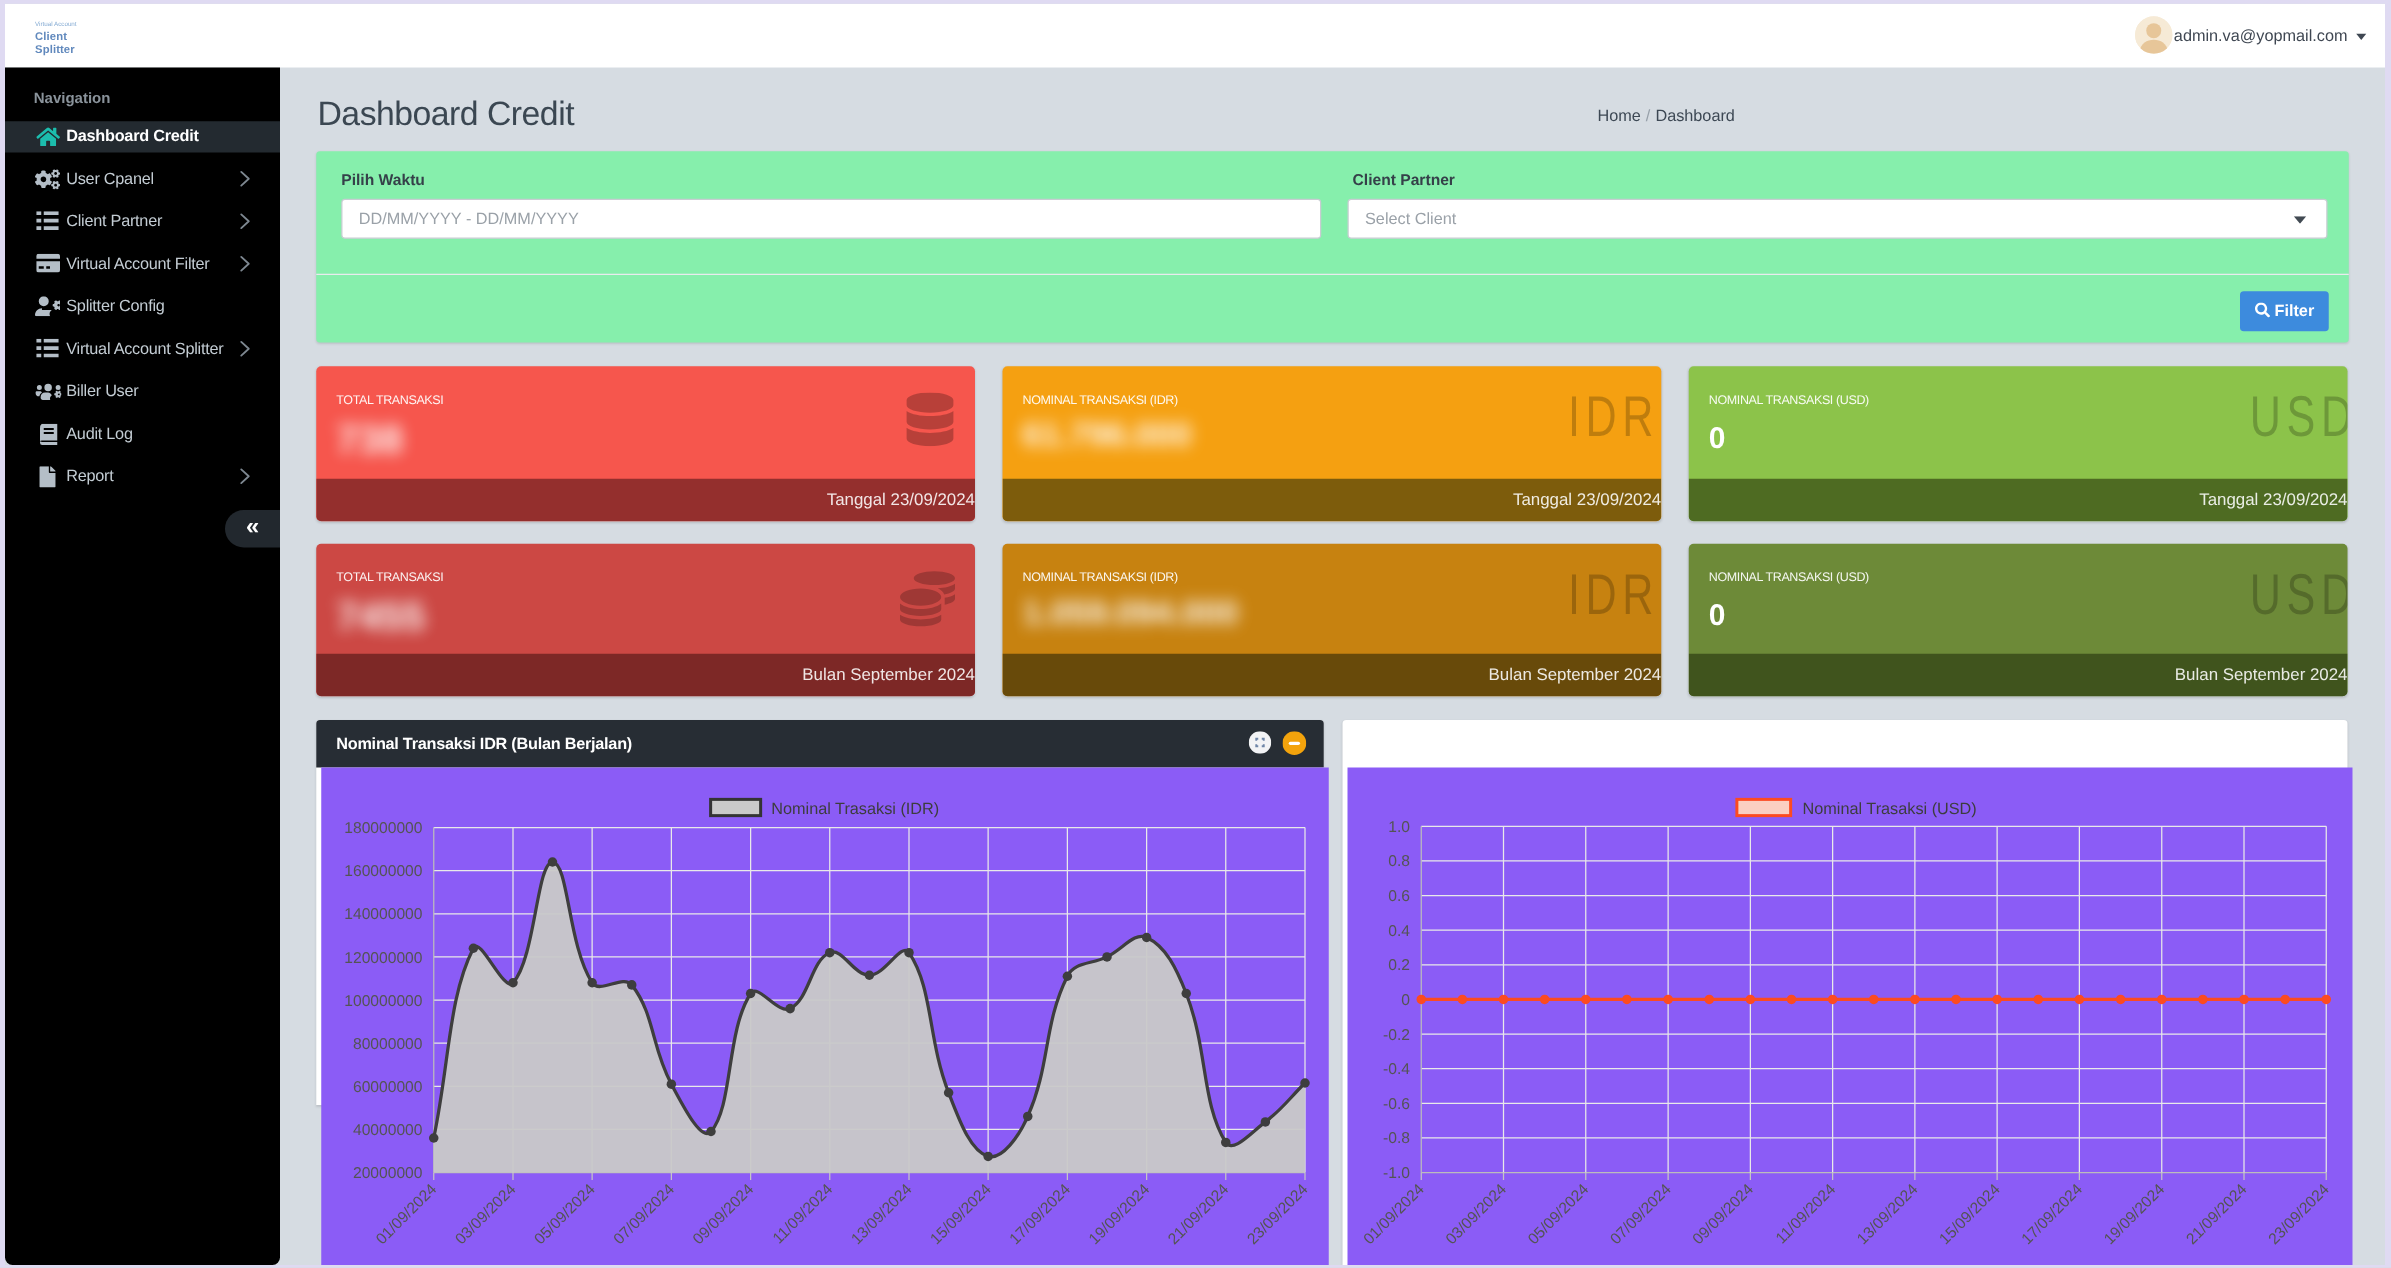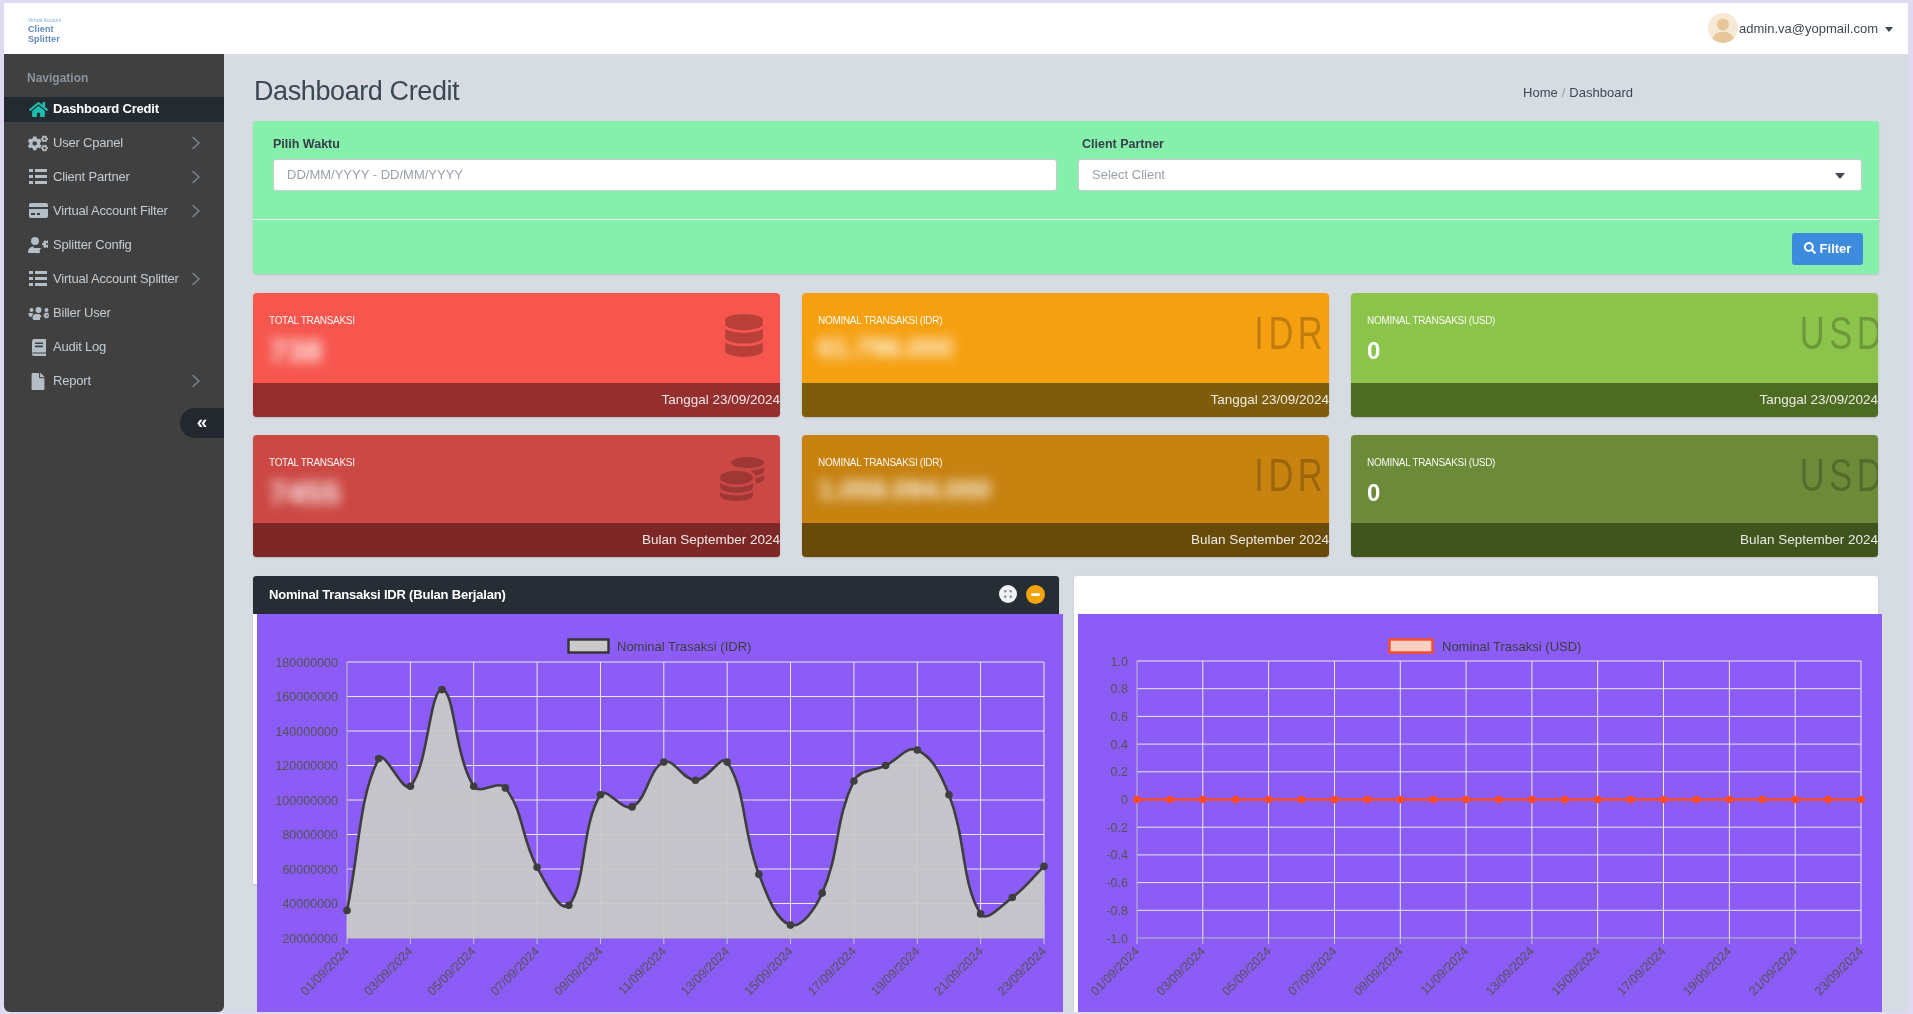--- a/index.html
+++ b/index.html
@@ -5,32 +5,32 @@
 html,body{width:1913px;height:1014px;overflow:hidden;font-family:"Liberation Sans",sans-serif}
 body{background:#dfdaf2;position:relative}
 .app{position:absolute;left:4px;top:3px;width:1904px;height:1009px;background:#d6dce2;overflow:hidden}
 .nav{position:absolute;left:0;top:0;width:1904px;height:51px;background:#fff}
 .logo{position:absolute;left:24px;top:15px;line-height:1;color:#6189bd}
 .logo .l1{font-size:5px;color:#85abd3;margin-bottom:2px}
 .logo .l2{font-size:9px;font-weight:bold;letter-spacing:.1px;margin-top:1px}
 .avatar{position:absolute;left:1704px;top:10px;width:30px;height:30px;border-radius:50%;background:#f6ead6;overflow:hidden}
 .email{position:absolute;right:30px;top:0;height:51px;line-height:51px;font-size:13px;color:#3f4752}
 .caret{position:absolute;left:1881px;top:24px;width:0;height:0;border-left:4.5px solid transparent;border-right:4.5px solid transparent;border-top:5px solid #3f4752}
-.sidebar{position:absolute;left:0;top:51px;width:220px;height:958px;background:#404040;border-radius:0 0 6px 6px}
+.sidebar{position:absolute;left:0;top:51px;width:220px;height:958px;background:#000000;border-radius:0 0 6px 6px}
 .navlab{position:absolute;left:23px;top:17px;font-size:12px;font-weight:bold;color:#8a939b}
 .menu{position:absolute;left:0;top:38px;width:220px}
 .item{position:absolute;left:0;width:220px;height:34px}
 .item.active{background:linear-gradient(#232a30,#232a30) 0 4.5px/220px 25px no-repeat}
 .mi{position:absolute;left:23px;top:9px;width:22px;text-align:center}
 .ml{position:absolute;left:49px;top:0;height:34px;line-height:34px;font-size:13px;letter-spacing:-0.2px;color:#c3ccd3}
 .item.active .ml{color:#fff;font-weight:bold}
 .chev{position:absolute;left:187px;top:10px}
 .collapse{position:absolute;left:176px;top:354px;width:44px;height:30px;background:#22282e;border-radius:15px 0 0 15px;color:#fff;text-align:center;line-height:27px;font-size:19px;font-weight:bold}
 .h1{position:absolute;left:250px;top:72.5px;font-size:27px;letter-spacing:-0.4px;color:#3b4752}
-.crumb{position:absolute;left:1274px;top:82px;width:600px;text-align:center;font-size:13px;color:#3d4854}
+.crumb{position:absolute;left:1274px;top:82px;width:600px;text-align:left;font-size:13px;color:#3d4854}
 .crumb .sep{color:#97a0a9;padding:0 4px}
 .fcard{position:absolute;left:249px;top:118px;width:1626px;height:153px;background:#86efac;border-radius:3px;box-shadow:0 1px 2px rgba(0,0,0,.12)}
 .flabel{position:absolute;top:16px;font-size:12.5px;font-weight:bold;color:#354049}
 .finput{position:absolute;top:38px;height:32px;border:1px solid #c8ccd2;border-radius:3px;background:#fff;font-size:13px;color:#9aa1a8;line-height:30px;padding-left:13px}
 .fdiv{position:absolute;left:0;top:98px;width:1626px;height:1px;background:#e9ebee}
 .fbtn{position:absolute;left:1539px;top:112px;width:71px;height:32px;background:#3d8bdd;border-radius:3px;color:#fff;font-size:13px;font-weight:bold;text-align:center;line-height:32px}
 .card{position:absolute;border-radius:4px;box-shadow:0 1px 2px rgba(0,0,0,.15);overflow:hidden}
 .ct{position:absolute;left:16px;top:22px;font-size:10px;letter-spacing:-0.3px;font-weight:normal;color:rgba(255,255,255,.93)}
 .cn{position:absolute;left:16px;top:44px;font-size:24px;font-weight:bold;color:#fff}
 .wm{position:absolute;top:14.5px;font-size:46px;line-height:50px;letter-spacing:6px;color:rgba(0,0,0,0.22);transform:scaleX(0.75);transform-origin:100% 50%}

